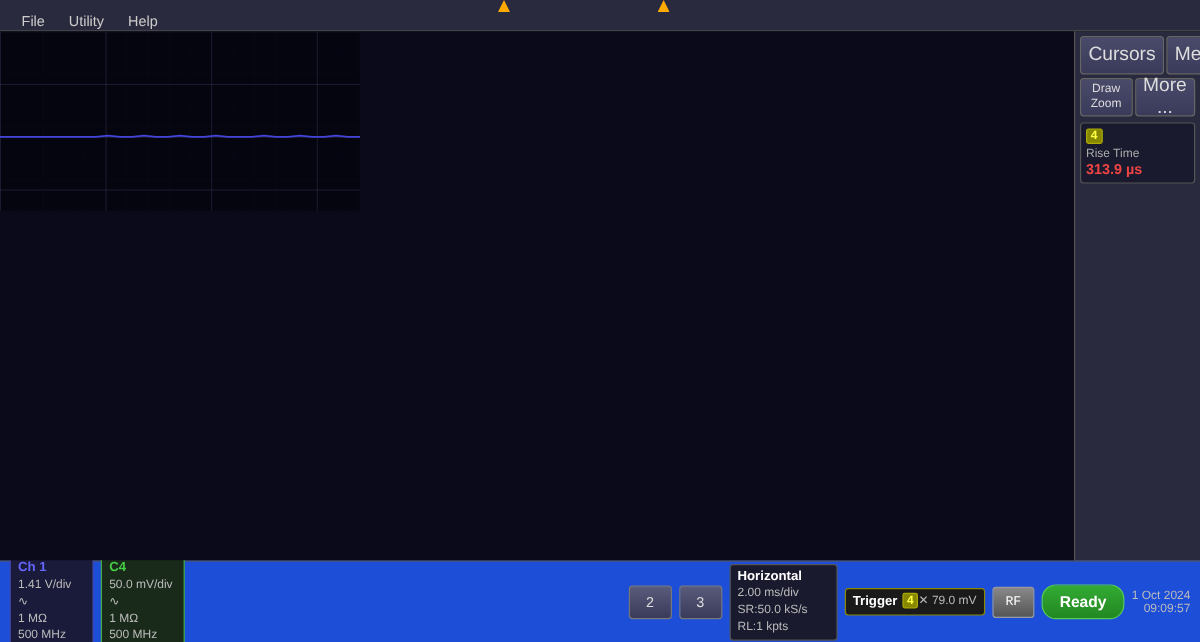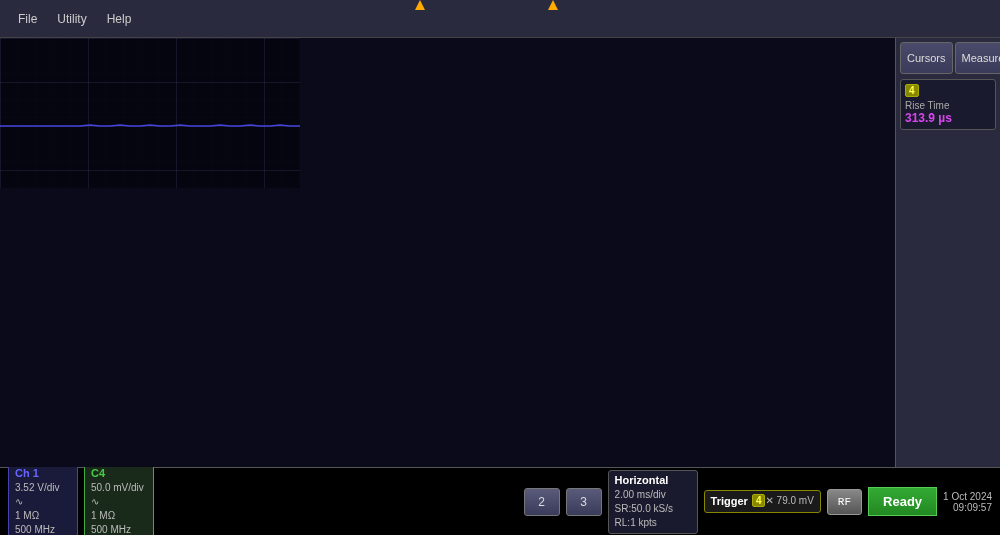--- a/index.html
+++ b/index.html
@@ -10,22 +10,22 @@
       font-family: Arial, sans-serif;
       overflow: hidden;
       display: flex;
       flex-direction: column;
     }
 
     
     .menu-bar {
       background: #2a2a3e;
       display: flex;
-      align-items: center;
-      height: 38px;
+      align-items: flex-end;
+      height: 26px;
       padding: 0 8px;
       border-bottom: 1px solid #444;
     }
     .menu-item {
       color: #ccc;
       font-size: 12px;
       padding: 0 10px;
       cursor: pointer;
     }
 
@@ -57,21 +57,21 @@
       display: flex;
       flex-direction: column;
       border-left: 1px solid #555;
       padding: 4px;
       gap: 3px;
     }
 
     .sidebar-btn {
       background: linear-gradient(to bottom, #4a4a6a, #3a3a5a);
       color: #ddd;
-      font-size: 11px;
+      font-size: 16px;
       border: 1px solid #666;
       border-radius: 3px;
       padding: 4px 6px;
       cursor: pointer;
       text-align: center;
       height: 32px;
       display: flex;
       align-items: center;
       justify-content: center;
     }
@@ -87,21 +87,21 @@
     .measurement-box {
       background: #1a1a2e;
       border: 1px solid #555;
       border-radius: 3px;
       padding: 4px;
       margin-top: 2px;
     }
 
     
     .bottom-bar {
-      background: #000000;
+      background: #1d4ed8;
       height: 68px;
       display: flex;
       align-items: center;
       border-top: 1px solid #555;
       padding: 0 8px;
       gap: 6px;
     }
 
     .channel-info {
       display: flex;
@@ -176,21 +176,21 @@
       background: #1a1a1a;
       min-width: 80px;
     }
 
     .ready-btn {
       background: linear-gradient(to bottom, #33aa33, #228822);
       color: #fff;
       font-size: 13px;
       font-weight: bold;
       border: 1px solid #55cc55;
-      border-radius: 0;
+      border-radius: 12px;
       padding: 6px 14px;
       cursor: pointer;
       text-align: left;
     }
 
     .rf-btn {
       background: linear-gradient(to bottom, #888, #555);
       color: #fff;
       font-size: 11px;
       border: 1px solid #999;
@@ -284,37 +284,41 @@
 
       <text x="340" y="286" fill="#ccc" font-size="10" font-family="Arial">↕</text>
     </svg>
   </div>
 
   <div class="right-sidebar">
     <div class="sidebar-btn-row">
       <div class="sidebar-btn">Cursors</div>
       <div class="sidebar-btn">Measure</div>
     </div>
+    <div class="sidebar-btn-row">
+      <div class="sidebar-btn" style="font-size:10px; line-height:1.2;">Draw<br>Zoom</div>
+      <div class="sidebar-btn">More ...</div>
+    </div>
 
     <div class="measurement-box">
       <div style="display:flex; align-items:center; gap:4px; margin-bottom:3px;">
         <div style="background:#888800; border:1px solid #aaaa00; border-radius:2px; font-size:10px; color:#ffff44; padding:0 3px; font-weight:bold;">4</div>
       </div>
       <div style="color:#aaa; font-size:10px;">Rise Time</div>
-      <div style="color:#d946ef; font-size:12px; font-weight:bold;">313.9 µs</div>
+      <div style="color:#ef4444; font-size:12px; font-weight:bold;">313.9 µs</div>
     </div>
   </div>
 
 </div>
 
 <div class="bottom-bar">
 
   <div class="channel-info ch1-info">
     <div class="ch-label ch1-label">Ch 1</div>
-    <div class="ch-detail">3.52 V/div</div>
+    <div class="ch-detail">1.41 V/div</div>
     <div class="ch-detail">∿</div>
     <div class="ch-detail">1 MΩ</div>
     <div class="ch-detail">500 MHz</div>
   </div>
 
   <div class="channel-info ch4-info">
     <div class="ch-label ch4-label">C4</div>
     <div class="ch-detail">50.0 mV/div</div>
     <div class="ch-detail">∿</div>
     <div class="ch-detail">1 MΩ</div>

